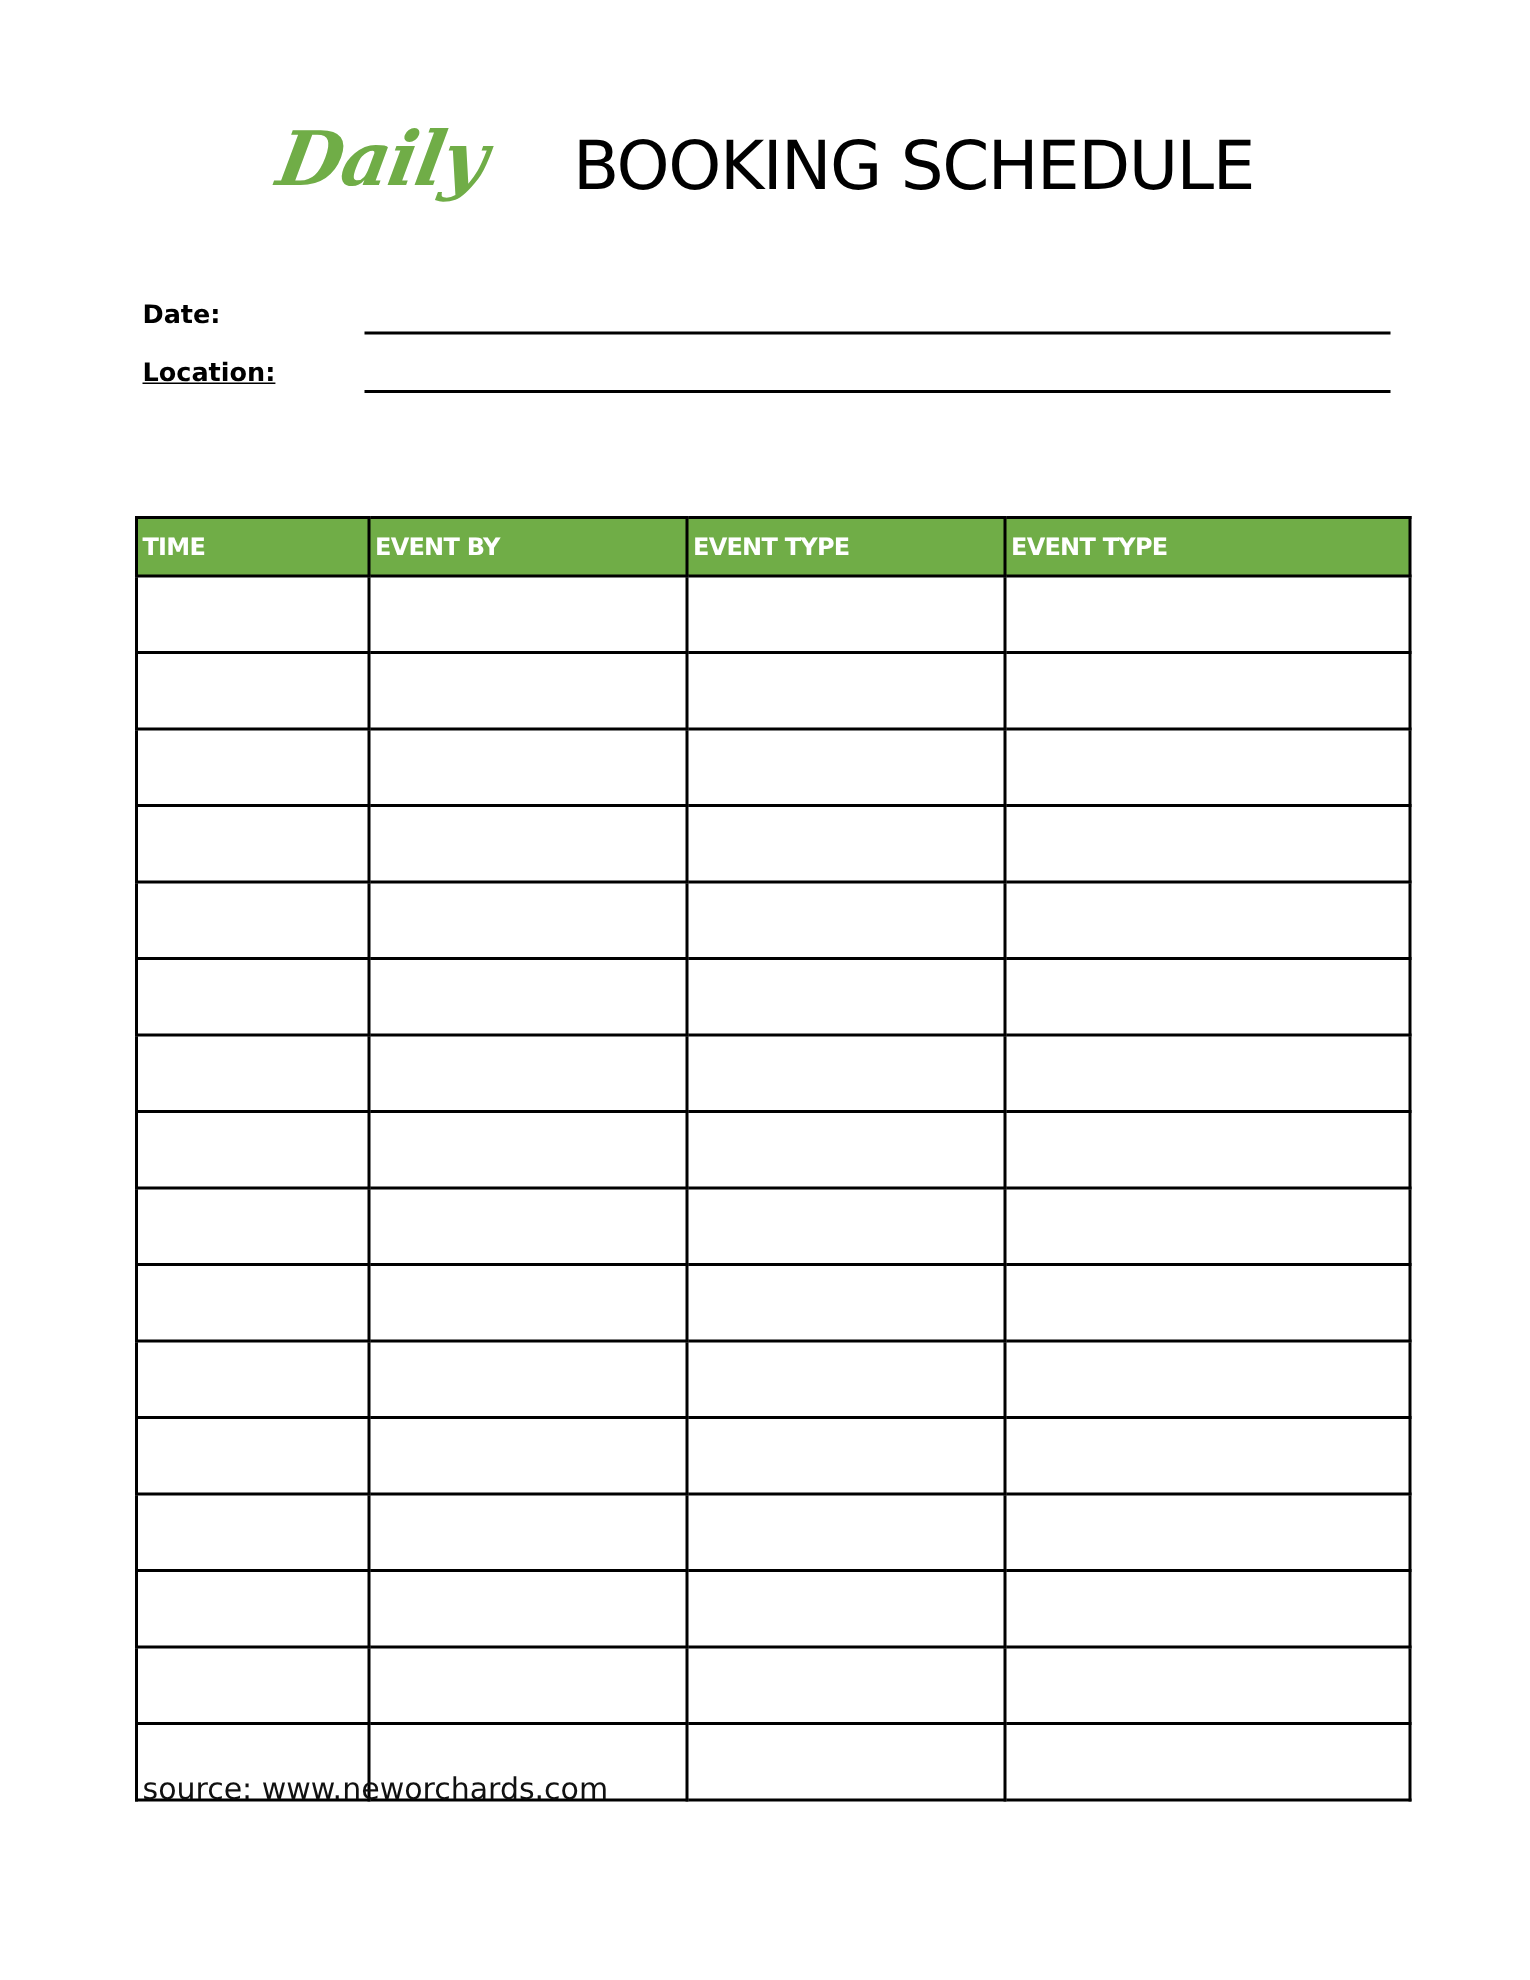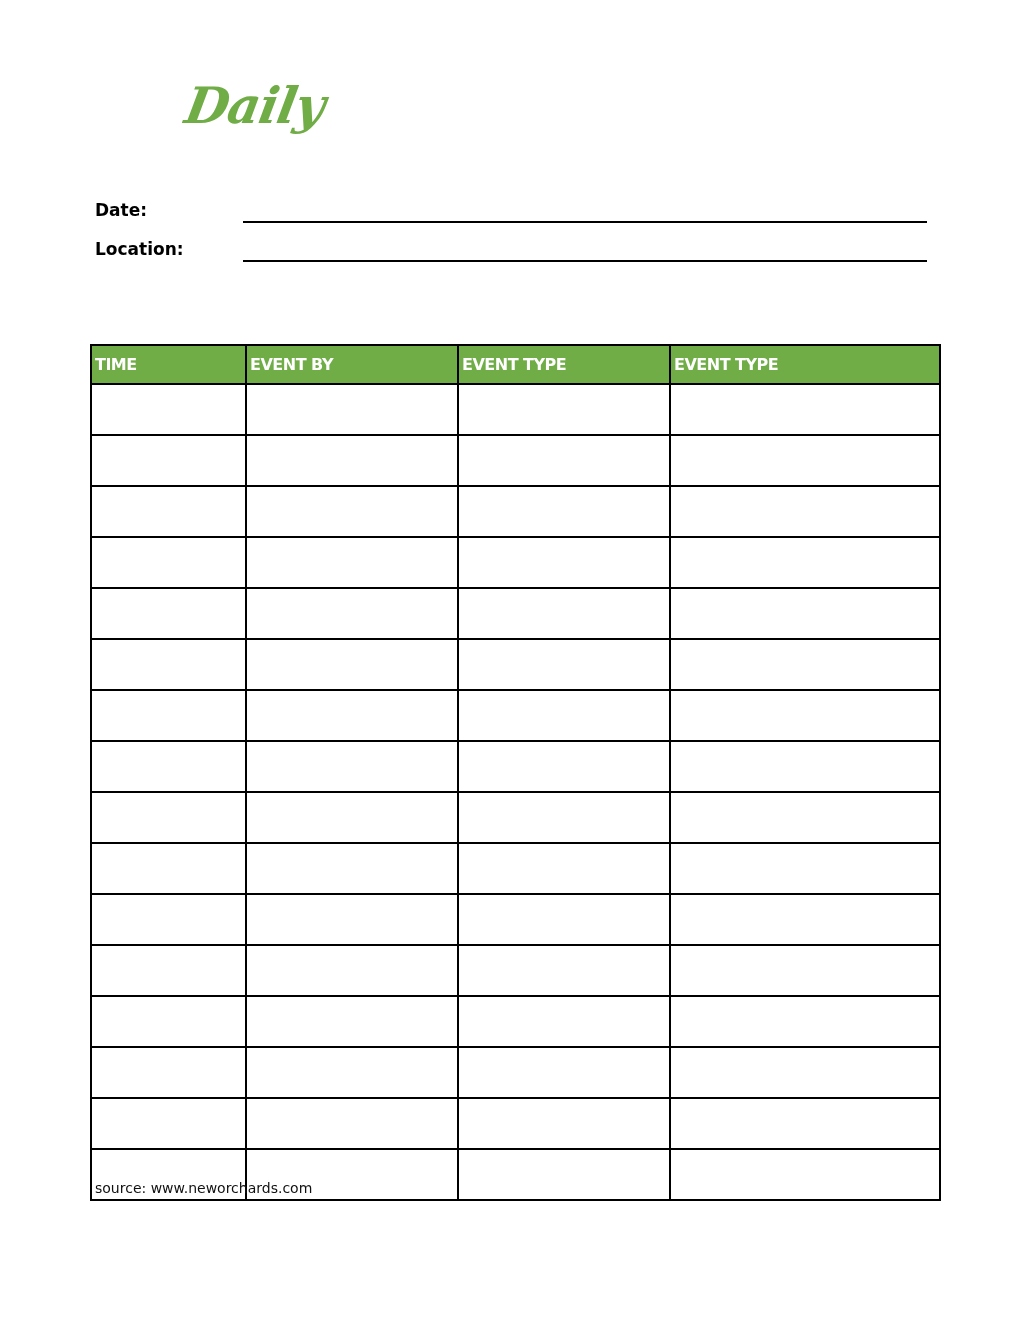--- a/index.html
+++ b/index.html
@@ -20,33 +20,34 @@
     .field-line { position: absolute; left: 243px; width: 684px; height: 0; border-top: 2px solid #000; }
     .sched { position: absolute; left: 90px; top: 312px; border-collapse: collapse; margin-top: 32px; }
     .sched th, .sched td { border: 2px solid #000; padding: 0; }
     .sched th {
       background: #70ad47; color: #fff; text-align: left; height: 37px;
       font-family: "DejaVu Sans", sans-serif; font-weight: bold; font-size: 16px; letter-spacing: -0.5px;
       padding-left: 3px; vertical-align: middle;
     }
     .sched td { height: 49px; }
     .c1 { width: 150px; } .c2 { width: 207px; } .c3 { width: 207px; } .c4 { width: 265px; }
-    .source { position: absolute; left: 95px; top: 1180px; font-size: 14px; font-family: "DejaVu Sans", sans-serif; color: #111; }
+    .source { position: absolute; left: 95px; top: 1180px; font-size: 20px; font-family: "DejaVu Sans", sans-serif; color: #111; }
   </style>
 </head>
 <body>
 
 <div class="title-row">
   <span class="daily">Daily</span>
+  <span class="main-title">BOOKING SCHEDULE</span>
 </div>
 
 <span class="field-label" style="top:200px;">Date:</span>
 <div class="field-line" style="top:221px;"></div>
 
-<span class="field-label" style="top:239px;">Location:</span>
+<span class="field-label" style="top:239px;text-decoration:underline;">Location:</span>
 <div class="field-line" style="top:260px;"></div>
 
 <table class="sched">
   <thead>
     <tr>
       <th class="c1">TIME</th>
       <th class="c2">EVENT BY</th>
       <th class="c3">EVENT TYPE</th>
       <th class="c4">EVENT TYPE</th>
     </tr>

